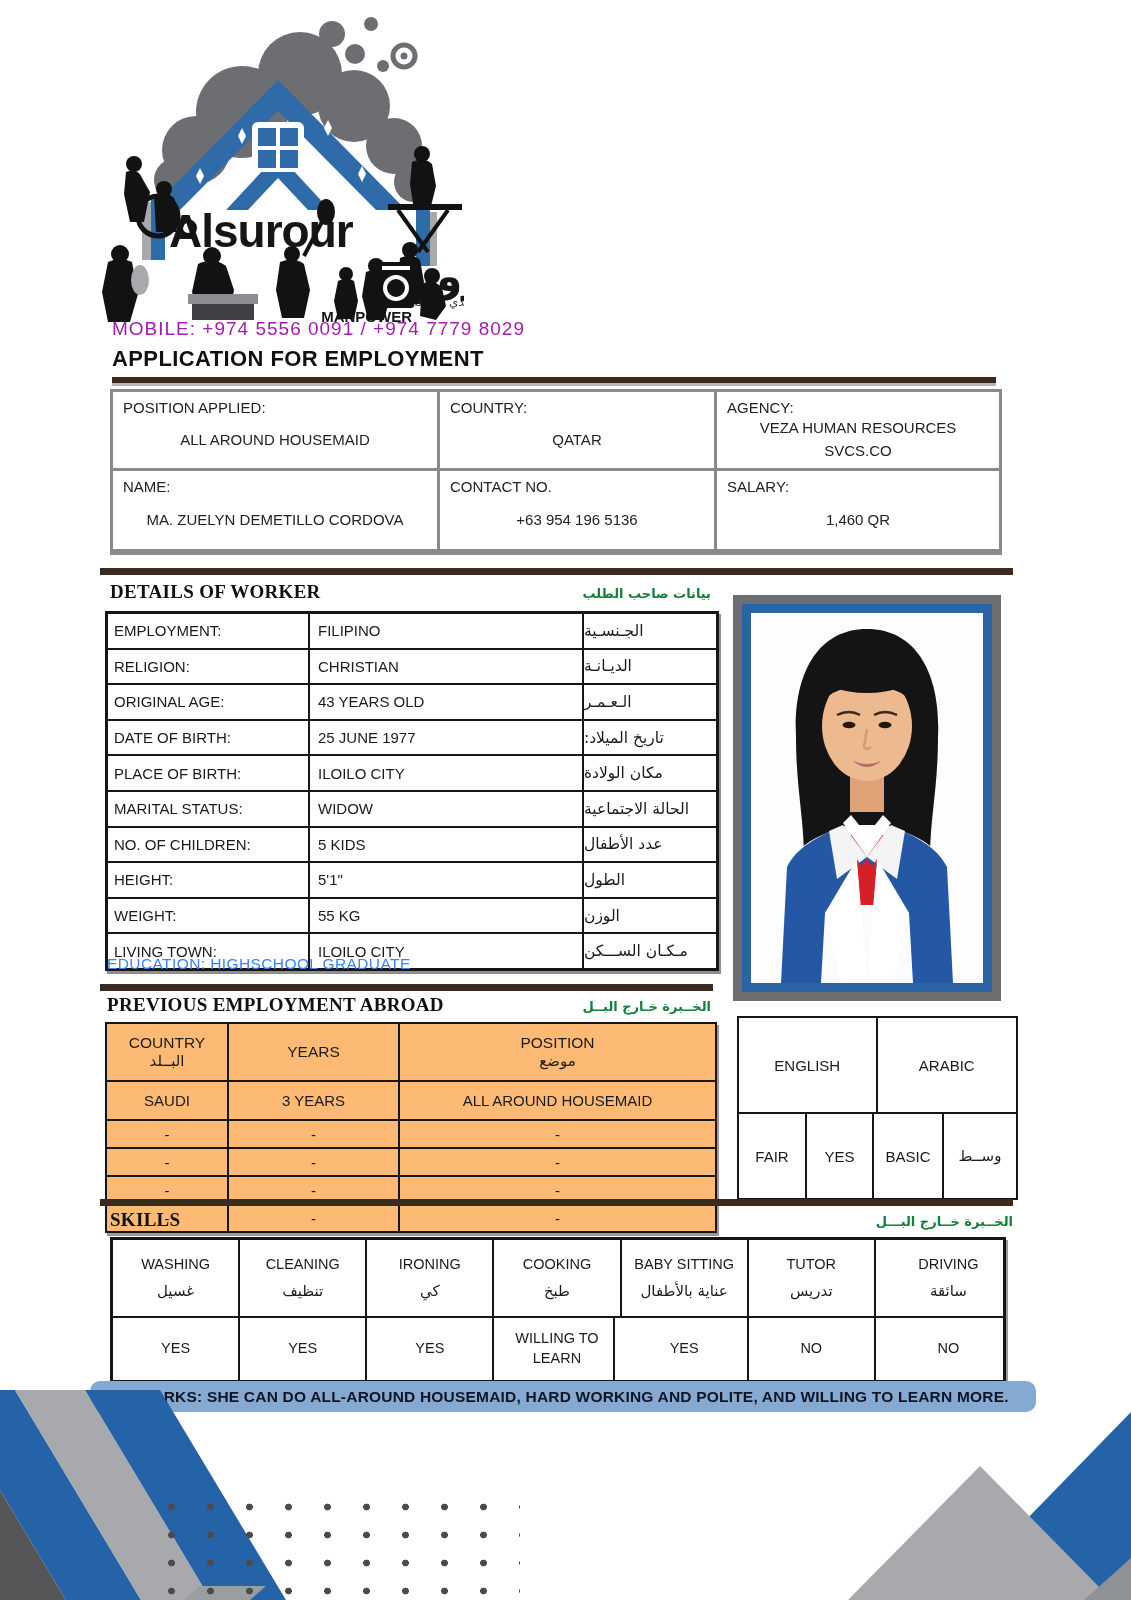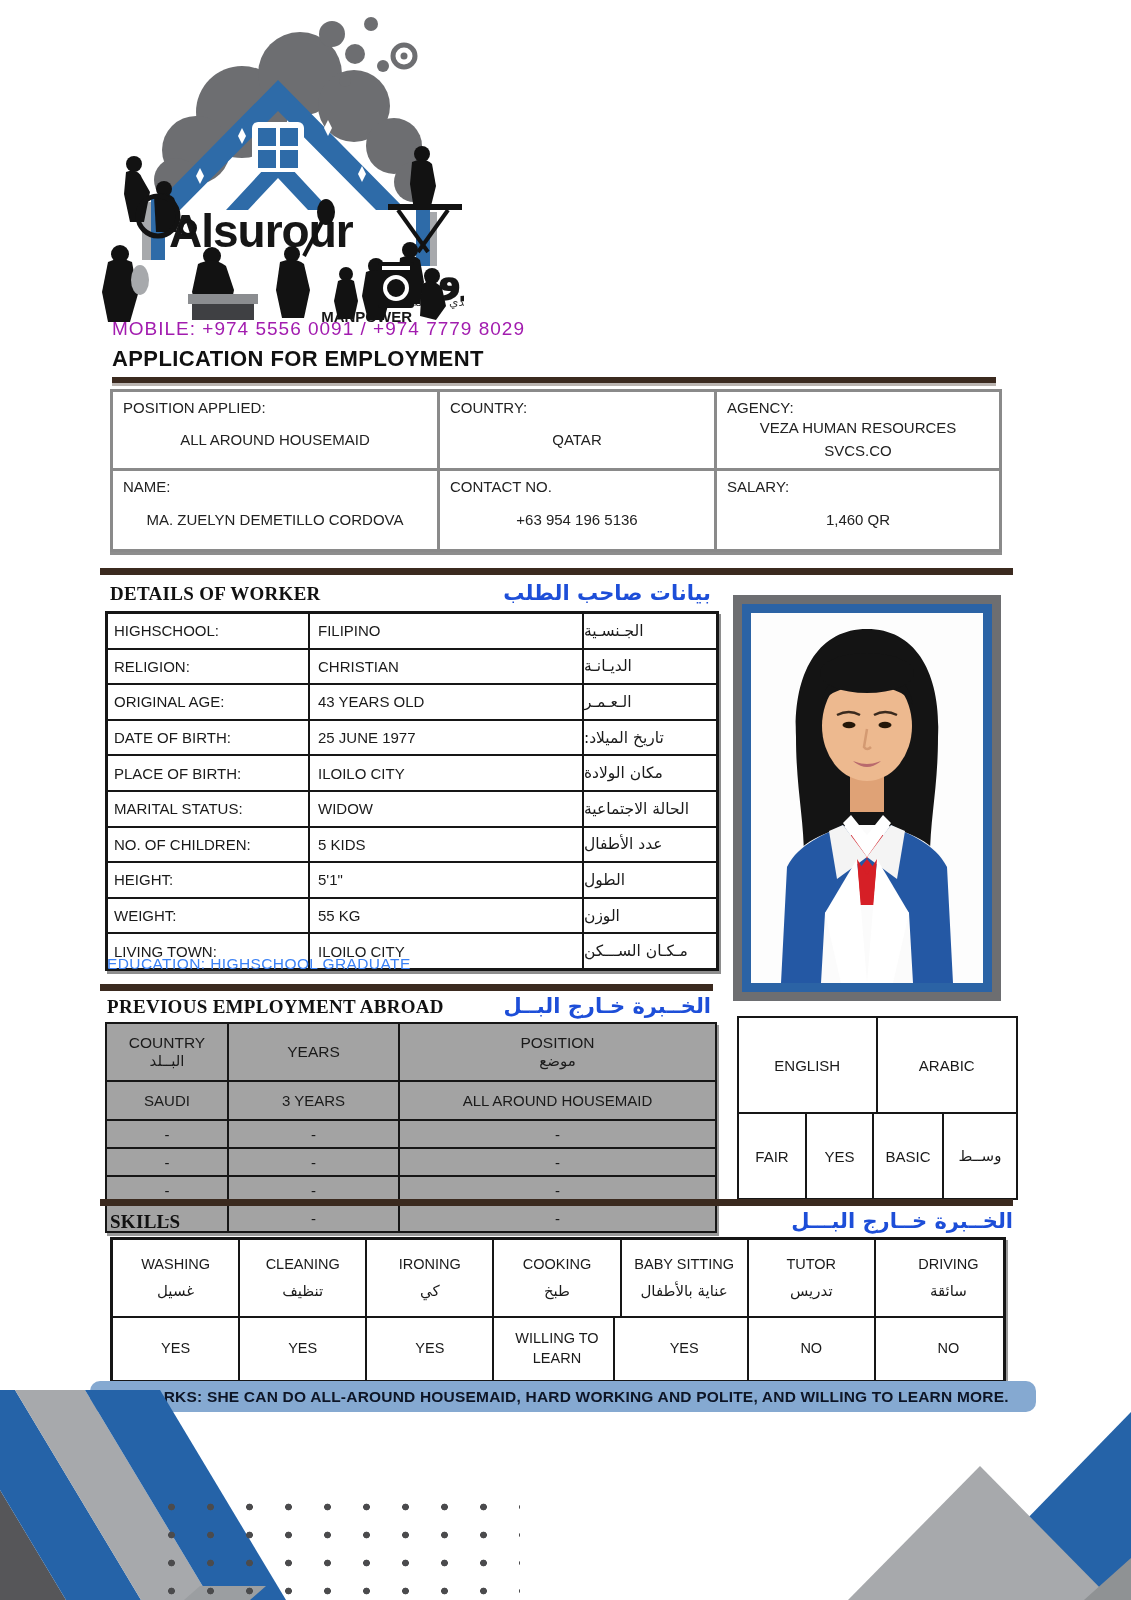--- a/index.html
+++ b/index.html
@@ -10,21 +10,21 @@
 
   
   .mobile-line{left:112px;top:318px;font-size:19px;letter-spacing:1px;color:#a21caf;}
   .doc-title{left:112px;top:346px;font-size:22px;font-weight:bold;letter-spacing:.4px;color:#111;}
   .title-rule{left:112px;top:377px;width:884px;height:6px;background:#3b2a1f;box-shadow:0 3px 0 rgba(59,42,31,.35);}
 
   
   .bar{height:7px;background:#3b2a1f;}
   .sec-head{display:flex;justify-content:space-between;align-items:baseline;}
   .sec-head .en{font-size:19px;font-weight:bold;color:#111;letter-spacing:.3px;font-family:Liberation Serif, serif;}
-  .sec-head .arr{font-size:21px;font-weight:bold;color:#1d4ed8;}
+  .sec-head .arr{font-size:13px;font-weight:bold;color:#15803d;}
 
   
   .app-table{left:110px;top:389px;width:886px;height:157px;display:grid;
              grid-template-columns:327px 277px 1fr;grid-template-rows:1fr 1fr;
              border:3px solid #8a8a8a;background:#fff;box-shadow:0 3px 0 rgba(50,50,50,.55);}
   .app-cell{border-right:3px solid #8a8a8a;border-bottom:3px solid #8a8a8a;
             display:flex;flex-direction:column;padding:7px 10px 4px 10px;}
   .app-cell.lc{border-right:none;justify-content:center;}
   .app-cell.lr{border-bottom:none;}
   .app-label{font-size:15px;color:#222;}
@@ -39,21 +39,21 @@
   .det-l{display:flex;align-items:center;padding-left:6px;font-size:15px;border-right:2.5px solid #161616;}
   .det-v{display:flex;align-items:center;padding-left:8px;font-size:15px;}
   .det-a{display:flex;align-items:center;justify-content:flex-end;padding-right:4px;font-size:15.5px;border-left:2.5px solid #161616;}
   .education{left:107px;top:955px;font-size:15.5px;letter-spacing:.4px;color:#3b82f6;}
 
   
   .photo{left:733px;top:595px;width:268px;height:406px;background:#6d6e71;padding:9px;box-sizing:border-box;}
   .photo-inner{width:100%;height:100%;border:9px solid #2b63a5;box-sizing:border-box;background:#fdfdfd;overflow:hidden;}
 
   
-  .emp-table{left:105px;top:1022px;width:608px;border:2.5px solid #161616;background:#a3a3a3;box-shadow:2px 3px 0 rgba(30,30,30,.45);}
+  .emp-table{left:105px;top:1022px;width:608px;border:2.5px solid #161616;background:#fdba74;box-shadow:2px 3px 0 rgba(30,30,30,.45);}
   .emp-row{display:grid;grid-template-columns:122px 171px 1fr;border-bottom:2.5px solid #161616;}
   .emp-row:last-child{border-bottom:none;}
   .emp-cell{display:flex;flex-direction:column;align-items:center;justify-content:center;
             border-right:2.5px solid #161616;font-size:15px;text-align:center;}
   .emp-cell:last-child{border-right:none;}
   .emp-head{height:56px;}
   .emp-data{height:37px;}
   .emp-dash{height:26px;}
   .emp-colname{font-size:15.5px;}
   .emp-colar{font-size:15px;}
@@ -210,21 +210,21 @@
   </div>
 
   <div class="abs bar" style="left:100px;top:568px;width:913px"></div>
   <div class="abs sec-head" style="left:110px;top:581px;width:601px">
     <span class="en">DETAILS OF WORKER</span>
     <span class="arr ar">بيانات صاحب الطلب</span>
   </div>
 
   <div class="abs det-table">
     <div class="det-row">
-      <div class="det-l">HIGHSCHOOL:</div>
+      <div class="det-l">EMPLOYMENT:</div>
       <div class="det-v">FILIPINO</div>
       <div class="det-a ar">الجـنسـية</div>
     </div>
     <div class="det-row">
       <div class="det-l">RELIGION:</div>
       <div class="det-v">CHRISTIAN</div>
       <div class="det-a ar">الديـانـة</div>
     </div>
     <div class="det-row">
       <div class="det-l">ORIGINAL AGE:</div>

